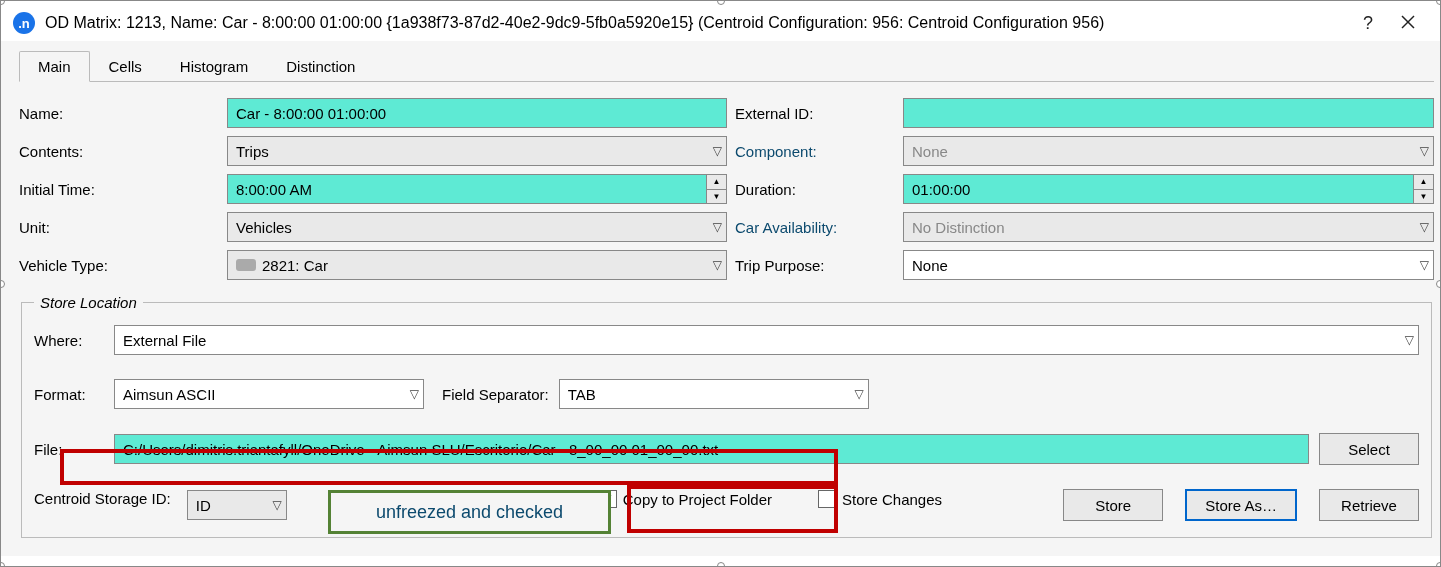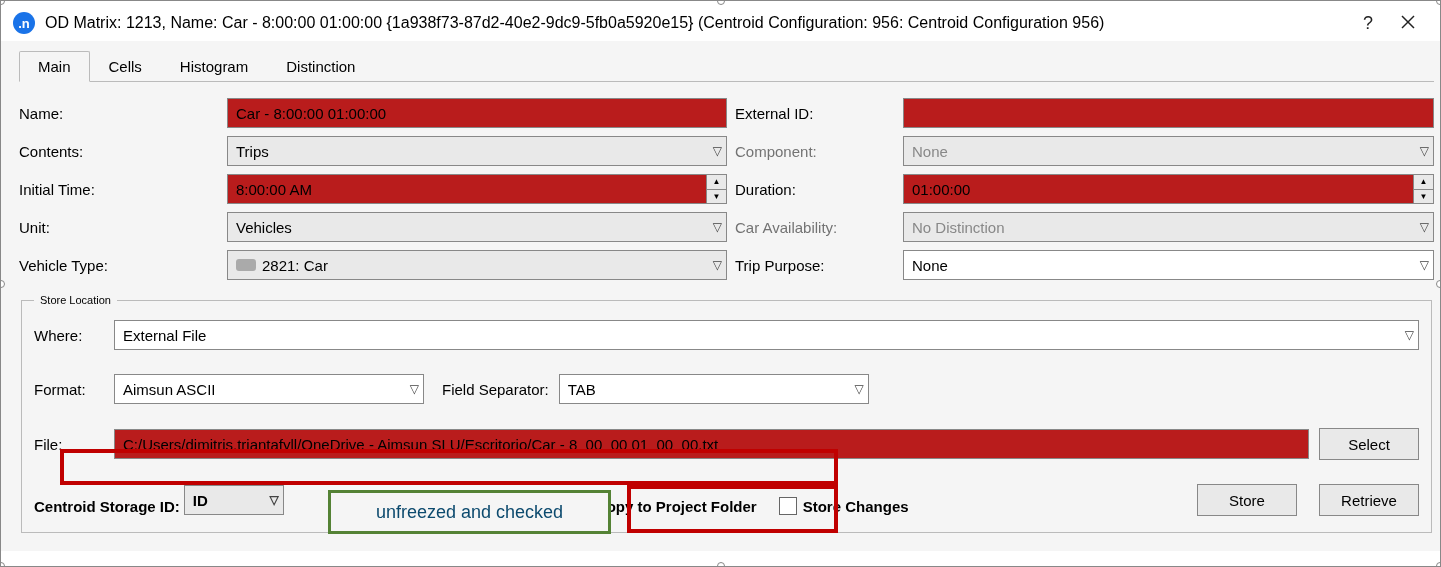--- a/index.html
+++ b/index.html
@@ -87,27 +87,27 @@
   .form-grid {
     display: grid;
     grid-template-columns: 200px 500px 160px 1fr;
     column-gap: 4px;
     row-gap: 12px;
     margin-top: 16px;
     align-items: center;
     gap: 8px;
   }
   .label { font-size: 15px; }
-  .label.disabled { color: #737373; }
+  .label.disabled { color: #0c4a6e; }
 
   input[type=text].txt, .combo, .spinner {
     width: 100%;
     height: 30px;
     border: 1px solid #888;
-    background: #b91c1c;
+    background: #5eead4;
     padding: 2px 8px;
     font-family: inherit;
     font-size: 15px;
   }
   .combo {
     display: flex;
     align-items: center;
     justify-content: space-between;
     background: #e9e9e9;
     padding-left: 8px;
@@ -139,21 +139,21 @@
     display:inline-block; width:20px; height:12px;
     background:#aaa; border-radius:3px; margin-right:6px;
     position:relative;
   }
 
   fieldset.store {
     margin-top: 14px;
     border: 1px solid #bbb;
     padding: 14px 12px 16px 12px;
   }
-  fieldset.store legend { padding: 0 6px; font-size: 11px; }
+  fieldset.store legend { padding: 0 6px; font-size: 15px; font-style: italic; }
   .store-row { display:flex; align-items:center; margin-bottom:24px; gap:10px;}
   .store-row:last-child { margin-bottom: 0; }
   .store-row .slabel { width: 70px; }
   .store-row .flex1 { flex:1; }
   .btn {
     height: 32px;
     min-width: 100px;
     padding: 0 18px;
     background: #e9e9e9;
     border: 1px solid #888;
@@ -193,21 +193,21 @@
     left: 327px; top: 489px; width: 283px; height: 44px;
     color: #0c4a6e;
     font-size: 18px;
     display: flex;
     align-items: center;
     justify-content: center;
     background: #f5f5f5;
     pointer-events: none;
   }
 
-  .csid-group { display:flex; align-items:flex-end; gap:4px; flex:1;font-weight:bold; }
+  .csid-group { display:flex; align-items:flex-start; gap:16px; flex:1; }
   .csid-combo { width:100px; }
 
   .action-buttons { display:flex; gap:22px; }
 </style>
 </head>
 <body>
 
 <div class="window">
 
   <div class="titlebar">
@@ -333,20 +333,21 @@
             <span>Copy to Project Folder</span>
           </span>
           <span style="width:14px"></span>
           <span class="chk-wrap">
             <span class="chk"></span>
             <span>Store Changes</span>
           </span>
         </div>
         <div class="action-buttons">
           <button class="btn">Store</button>
+          <button class="btn primary">Store As…</button>
           <button class="btn">Retrieve</button>
         </div>
       </div>
 
     </fieldset>
 
   </div>
 </div>
 
 <div class="red-box1"></div>

